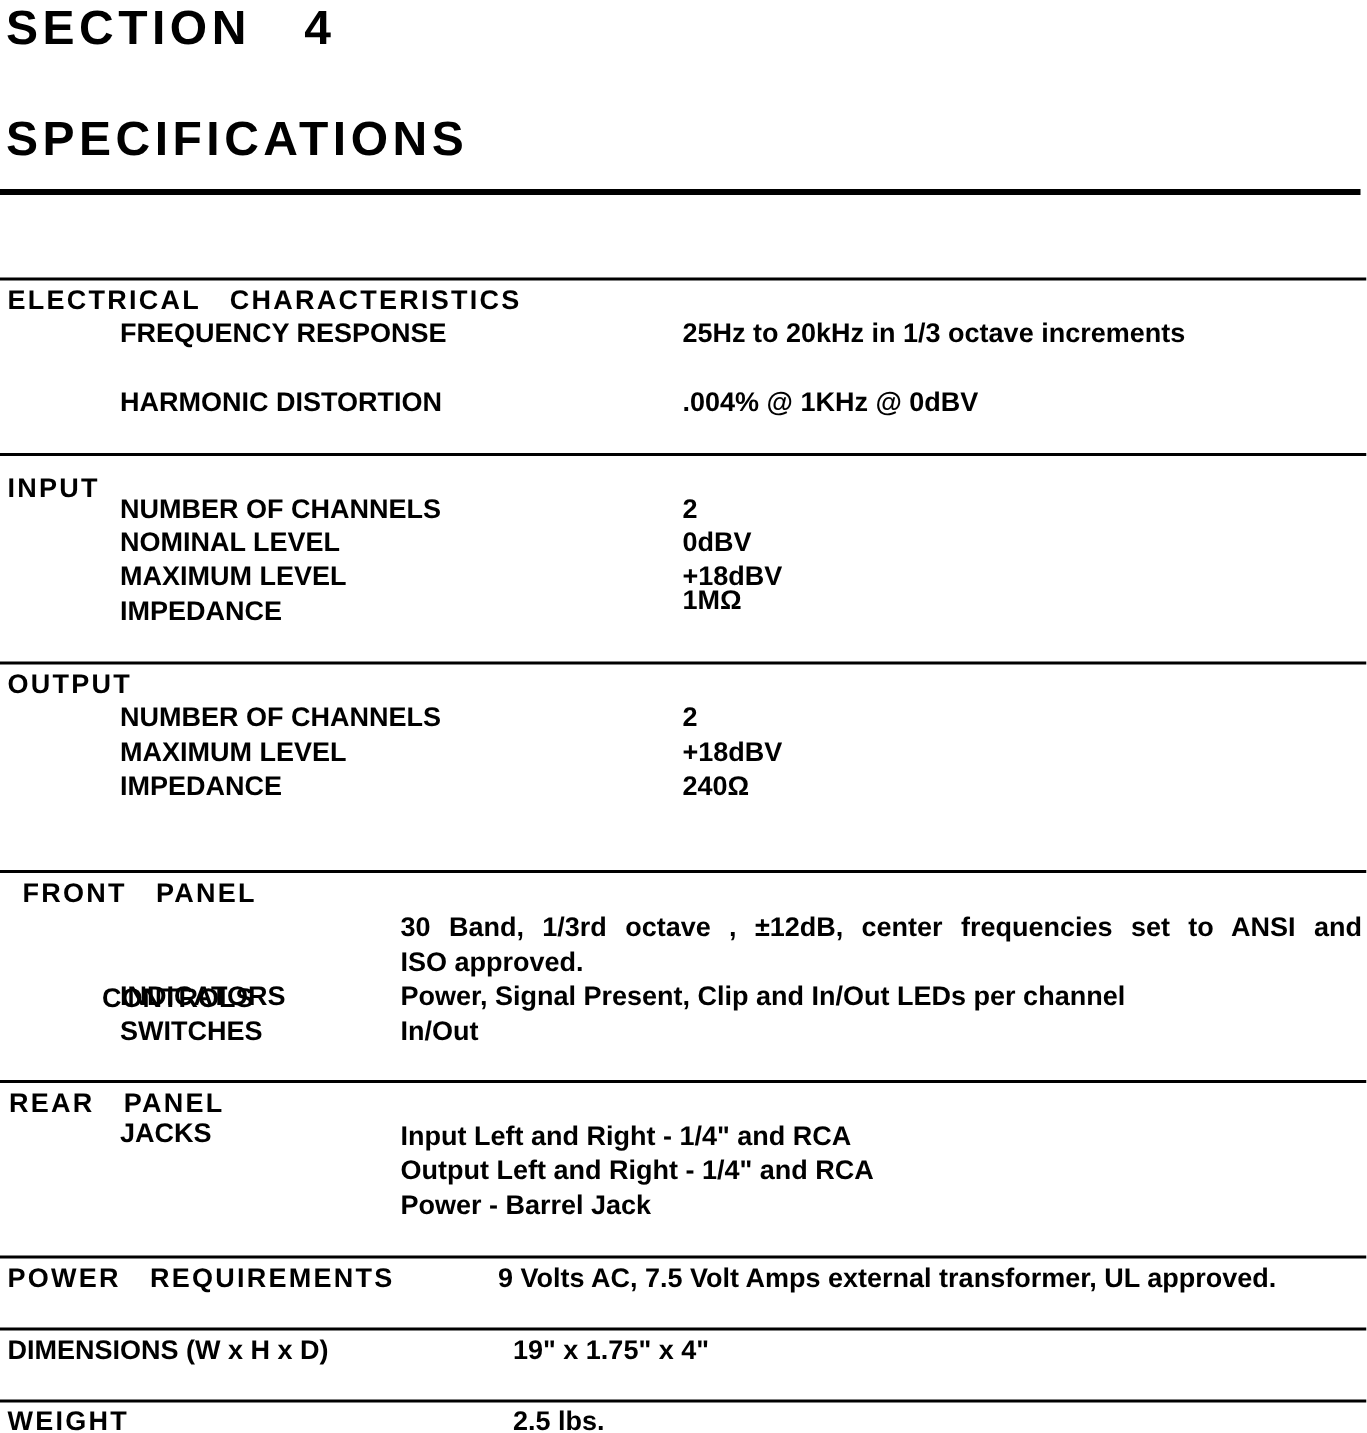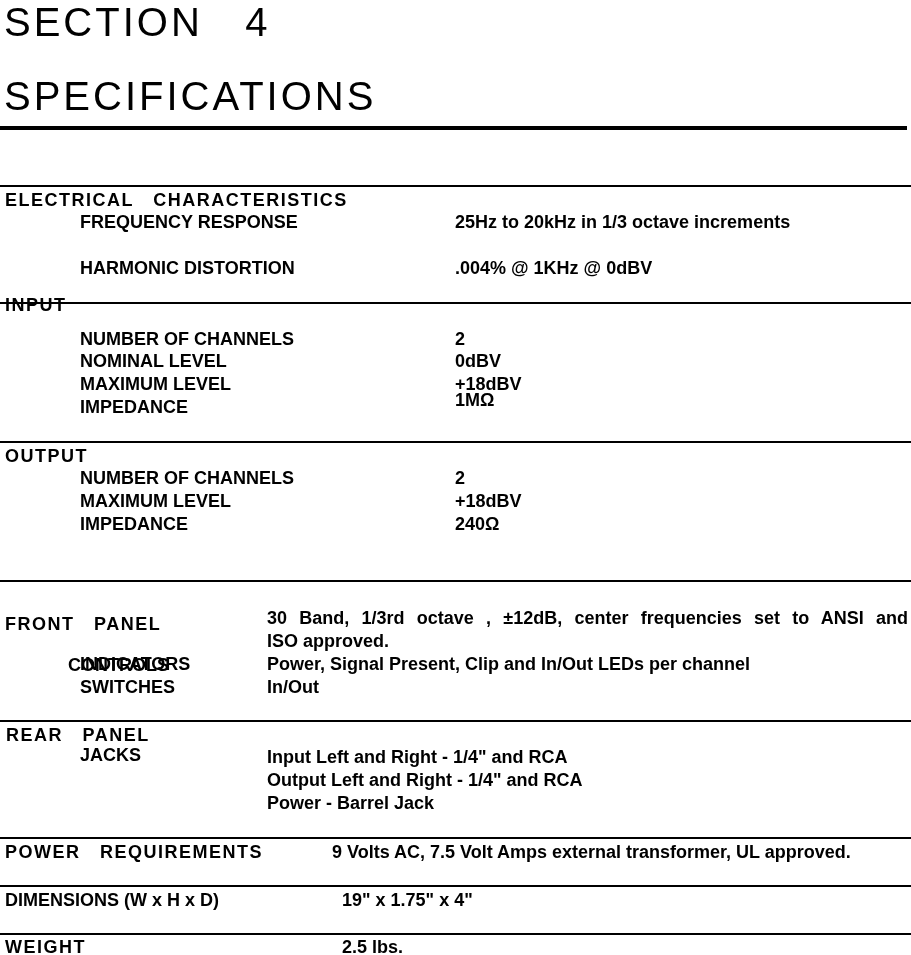--- a/index.html
+++ b/index.html
@@ -1,19 +1,19 @@
 <!DOCTYPE html>
 <html><head>
 <meta charset="utf-8">
 <style>
   html, body { margin: 0; padding: 0; background: #ffffff; }
   body { width: 911px; height: 955px; position: relative; overflow: hidden;
          font-family: "Liberation Sans", sans-serif; color: #000; }
   .abs { position: absolute; white-space: nowrap; font-weight: bold; }
-  .title { font-weight: normal; font-size: 40px; letter-spacing: 3px; line-height: 1; }
+  .title { font-weight: bold; font-size: 32px; letter-spacing: 3px; line-height: 1; }
   .title-rule { position: absolute; left: 0; width: 907px; height: 4px; background: #000; }
   .rule { position: absolute; left: 0; width: 911px; height: 2px; background: #000; }
   .head { font-weight: bold; font-size: 18px; letter-spacing: 1.5px; line-height: 1; }
   .head-sm { font-weight: bold; font-size: 18px; letter-spacing: 0px; line-height: 1; }
   .lbl { font-size: 18px; line-height: 1; }
   .val { font-size: 18px; line-height: 1; }
 </style>
 </head>
 <body>
 
@@ -25,21 +25,21 @@
 <div>
   <div class="abs head" style="left:5px; top:191px; white-space:pre;">ELECTRICAL   CHARACTERISTICS</div>
   <div class="abs lbl" style="left:80px; top:213px;">FREQUENCY RESPONSE</div>
   <div class="abs val" style="left:455px; top:213px;">25Hz to 20kHz in 1/3 octave increments</div>
   <div class="abs lbl" style="left:80px; top:259px;">HARMONIC DISTORTION</div>
   <div class="abs val" style="left:455px; top:259px;">.004% @ 1KHz @ 0dBV</div>
 </div>
 
 <div class="rule" style="top:302px;"></div>
 <div>
-  <div class="abs head" style="left:5px; top:296px;">INPUT</div>
+  <div class="abs head" style="left:5px; top:316px;">INPUT</div>
   <div class="abs lbl" style="left:80px; top:330px;">NUMBER OF CHANNELS</div>
   <div class="abs val" style="left:455px; top:330px;">2</div>
   <div class="abs lbl" style="left:80px; top:352px;">NOMINAL LEVEL</div>
   <div class="abs val" style="left:455px; top:352px;">0dBV</div>
   <div class="abs lbl" style="left:80px; top:375px;">MAXIMUM LEVEL</div>
   <div class="abs val" style="left:455px; top:375px;">+18dBV</div>
   <div class="abs lbl" style="left:80px; top:398px;">IMPEDANCE</div>
   <div class="abs val" style="left:455px; top:391px;">1MΩ</div>
 </div>
 
@@ -49,21 +49,21 @@
   <div class="abs lbl" style="left:80px; top:469px;">NUMBER OF CHANNELS</div>
   <div class="abs val" style="left:455px; top:469px;">2</div>
   <div class="abs lbl" style="left:80px; top:492px;">MAXIMUM LEVEL</div>
   <div class="abs val" style="left:455px; top:492px;">+18dBV</div>
   <div class="abs lbl" style="left:80px; top:515px;">IMPEDANCE</div>
   <div class="abs val" style="left:455px; top:515px;">240Ω</div>
 </div>
 
 <div class="rule" style="top:580px;"></div>
 <div>
-  <div class="abs head" style="left:5px; top:586px; white-space:pre;margin-top:29px;">FRONT   PANEL</div>
+  <div class="abs head" style="left:15px; top:586px; white-space:pre;">FRONT   PANEL</div>
   <div class="abs lbl" style="left:68px; top:609px;margin-top:47px;">CONTROLS</div>
   <div class="abs val" style="left:267px; top:609px; width:641px; text-align:justify; text-align-last:justify;">30 Band, 1/3rd octave , ±12dB, center frequencies set to ANSI and</div>
   <div class="abs val" style="left:267px; top:632px;">ISO approved.</div>
   <div class="abs lbl" style="left:80px; top:655px;">INDICATORS</div>
   <div class="abs val" style="left:267px; top:655px;text-align:right;">Power, Signal Present, Clip and In/Out LEDs per channel</div>
   <div class="abs lbl" style="left:80px; top:678px;">SWITCHES</div>
   <div class="abs val" style="left:267px; top:678px;">In/Out</div>
 </div>
 
 <div class="rule" style="top:720px;"></div>

